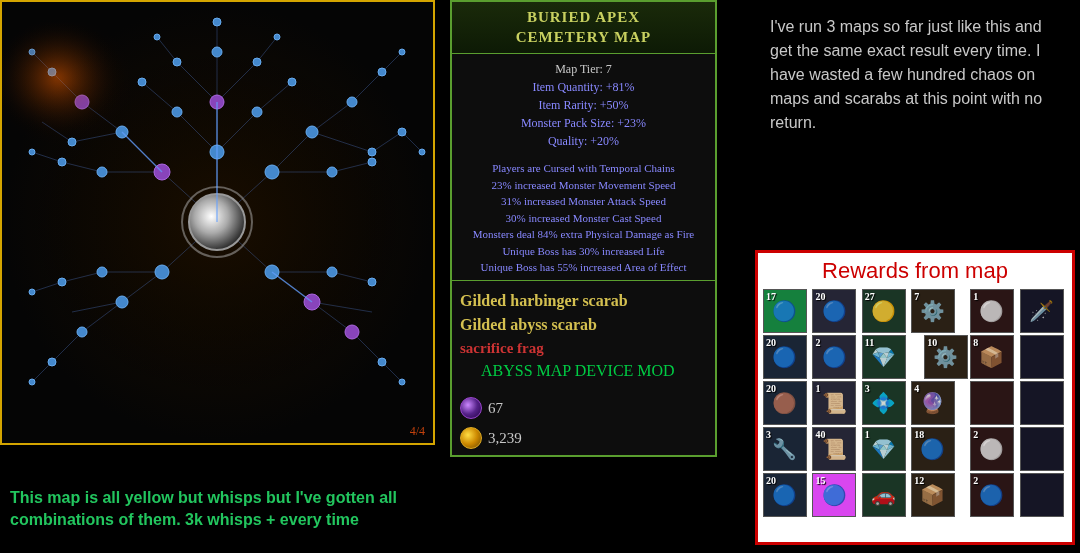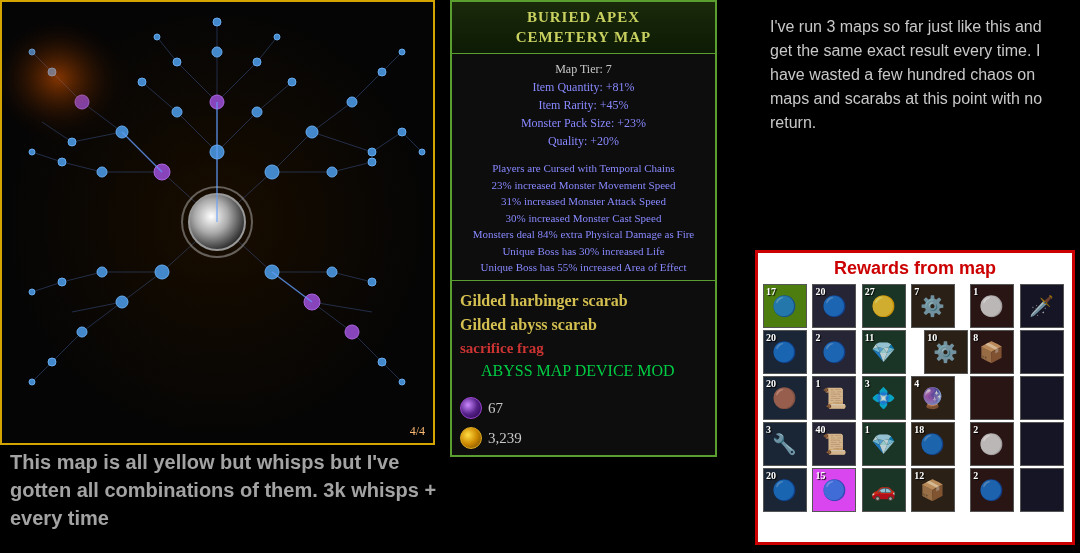--- a/index.html
+++ b/index.html
@@ -28,21 +28,21 @@
       height: 100%;
       background: radial-gradient(ellipse at center, #1a0e00 0%, #050505 70%);
       position: relative;
     }
 
     
     .map-counter {
       position: absolute;
       bottom: 4px;
       right: 8px;
-      color: #fdba74;
+      color: #c2410c;
       font-size: 12px;
     }
 
     
     #item-card {
       position: absolute;
       left: 450px;
       top: 0;
       width: 267px;
       background: #0d0d0d;
@@ -163,22 +163,22 @@
       top: 250px;
       width: 320px;
       height: 295px;
       border: 3px solid #cc0000;
       background: #ffffff;
       padding: 5px;
     }
 
     .rewards-title {
       color: #cc0000;
-      font-size: 18px;
-      font-weight: bold;
+      font-size: 22px;
+      font-weight: normal;
       text-align: center;
       margin-bottom: 5px;
       font-family: Arial, sans-serif;
     }
 
     .rewards-grid {
       display: grid;
       grid-template-columns: repeat(6, 1fr);
       gap: 2px;
     }
@@ -208,24 +208,24 @@
 
     .slot-icon {
       font-size: 20px;
       opacity: 0.8;
     }
 
     
     #bottom-text {
       position: absolute;
       left: 10px;
-      top: 448px;
+      top: 487px;
       width: 430px;
-      color: #a3a3a3;
-      font-size: 20px;
+      color: #22c55e;
+      font-size: 16px;
       font-family: Arial, sans-serif;
       line-height: 1.4;
       font-weight: bold;
     }
   </style>
 </head>
 <body>
 
 <div id="map-area">
   <div class="map-bg">
@@ -382,21 +382,21 @@
 
 <div id="item-card">
   <div class="item-header">
     <div class="item-title">
       Buried Apex<br>Cemetery Map
     </div>
   </div>
   <div class="item-stats">
     <div class="stat-white">Map Tier: 7</div>
     <div class="stat-blue">Item Quantity: +81%</div>
-    <div class="stat-blue">Item Rarity: +45%</div>
+    <div class="stat-blue">Item Rarity: +50%</div>
     <div class="stat-blue">Monster Pack Size: +23%</div>
     <div class="stat-blue">Quality: +20%</div>
   </div>
   <div class="item-mods">
     <div>Players are Cursed with Temporal Chains</div>
     <div>23% increased Monster Movement Speed</div>
     <div>31% increased Monster Attack Speed</div>
     <div>30% increased Monster Cast Speed</div>
     <div>Monsters deal 84% extra Physical Damage as Fire</div>
     <div>Unique Boss has 30% increased Life</div>
@@ -418,21 +418,21 @@
   </div>
 </div>
 
 <div id="right-text">
   <p class="main-text">I've run 3 maps so far just like this and get the same exact result every time. I have wasted a few hundred chaos on maps and scarabs at this point with no return.</p>
 </div>
 
 <div id="rewards-box">
   <div class="rewards-title">Rewards from map</div>
   <div class="rewards-grid" id="rewards-grid">
-  <div class="reward-slot" style="background: #4d7c0f;">
+  <div class="reward-slot" style="background: #15803d;">
         <span class="slot-num">17</span>
         <span class="slot-icon">🔵</span>
       </div>
       <div class="reward-slot" style="background: rgb(37, 37, 53);">
         <span class="slot-num">20</span>
         <span class="slot-icon">🔵</span>
       </div>
       <div class="reward-slot" style="background: rgb(26, 53, 37);">
         <span class="slot-num">27</span>
         <span class="slot-icon">🟡</span>

